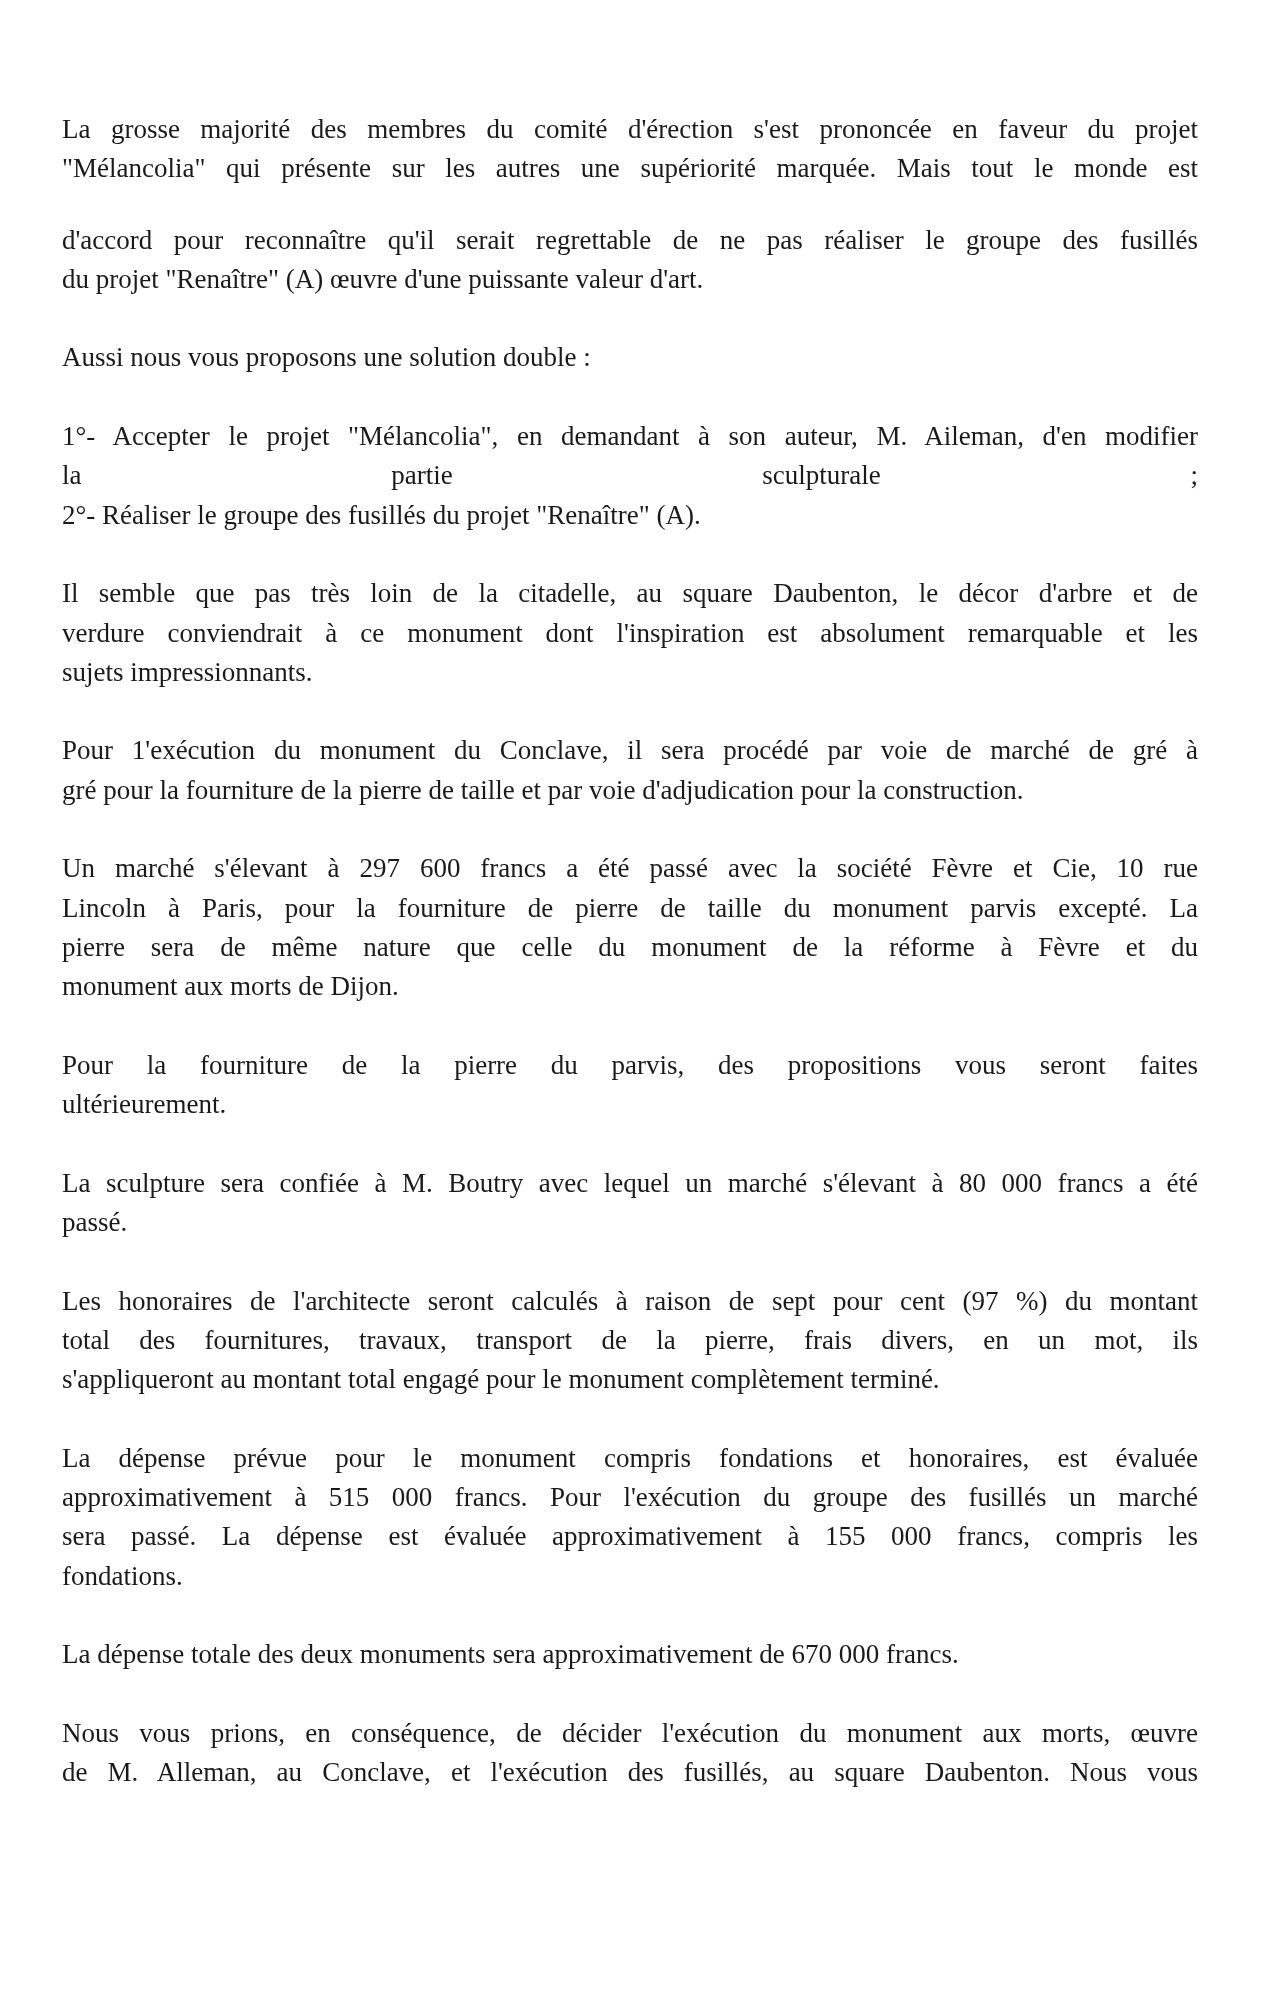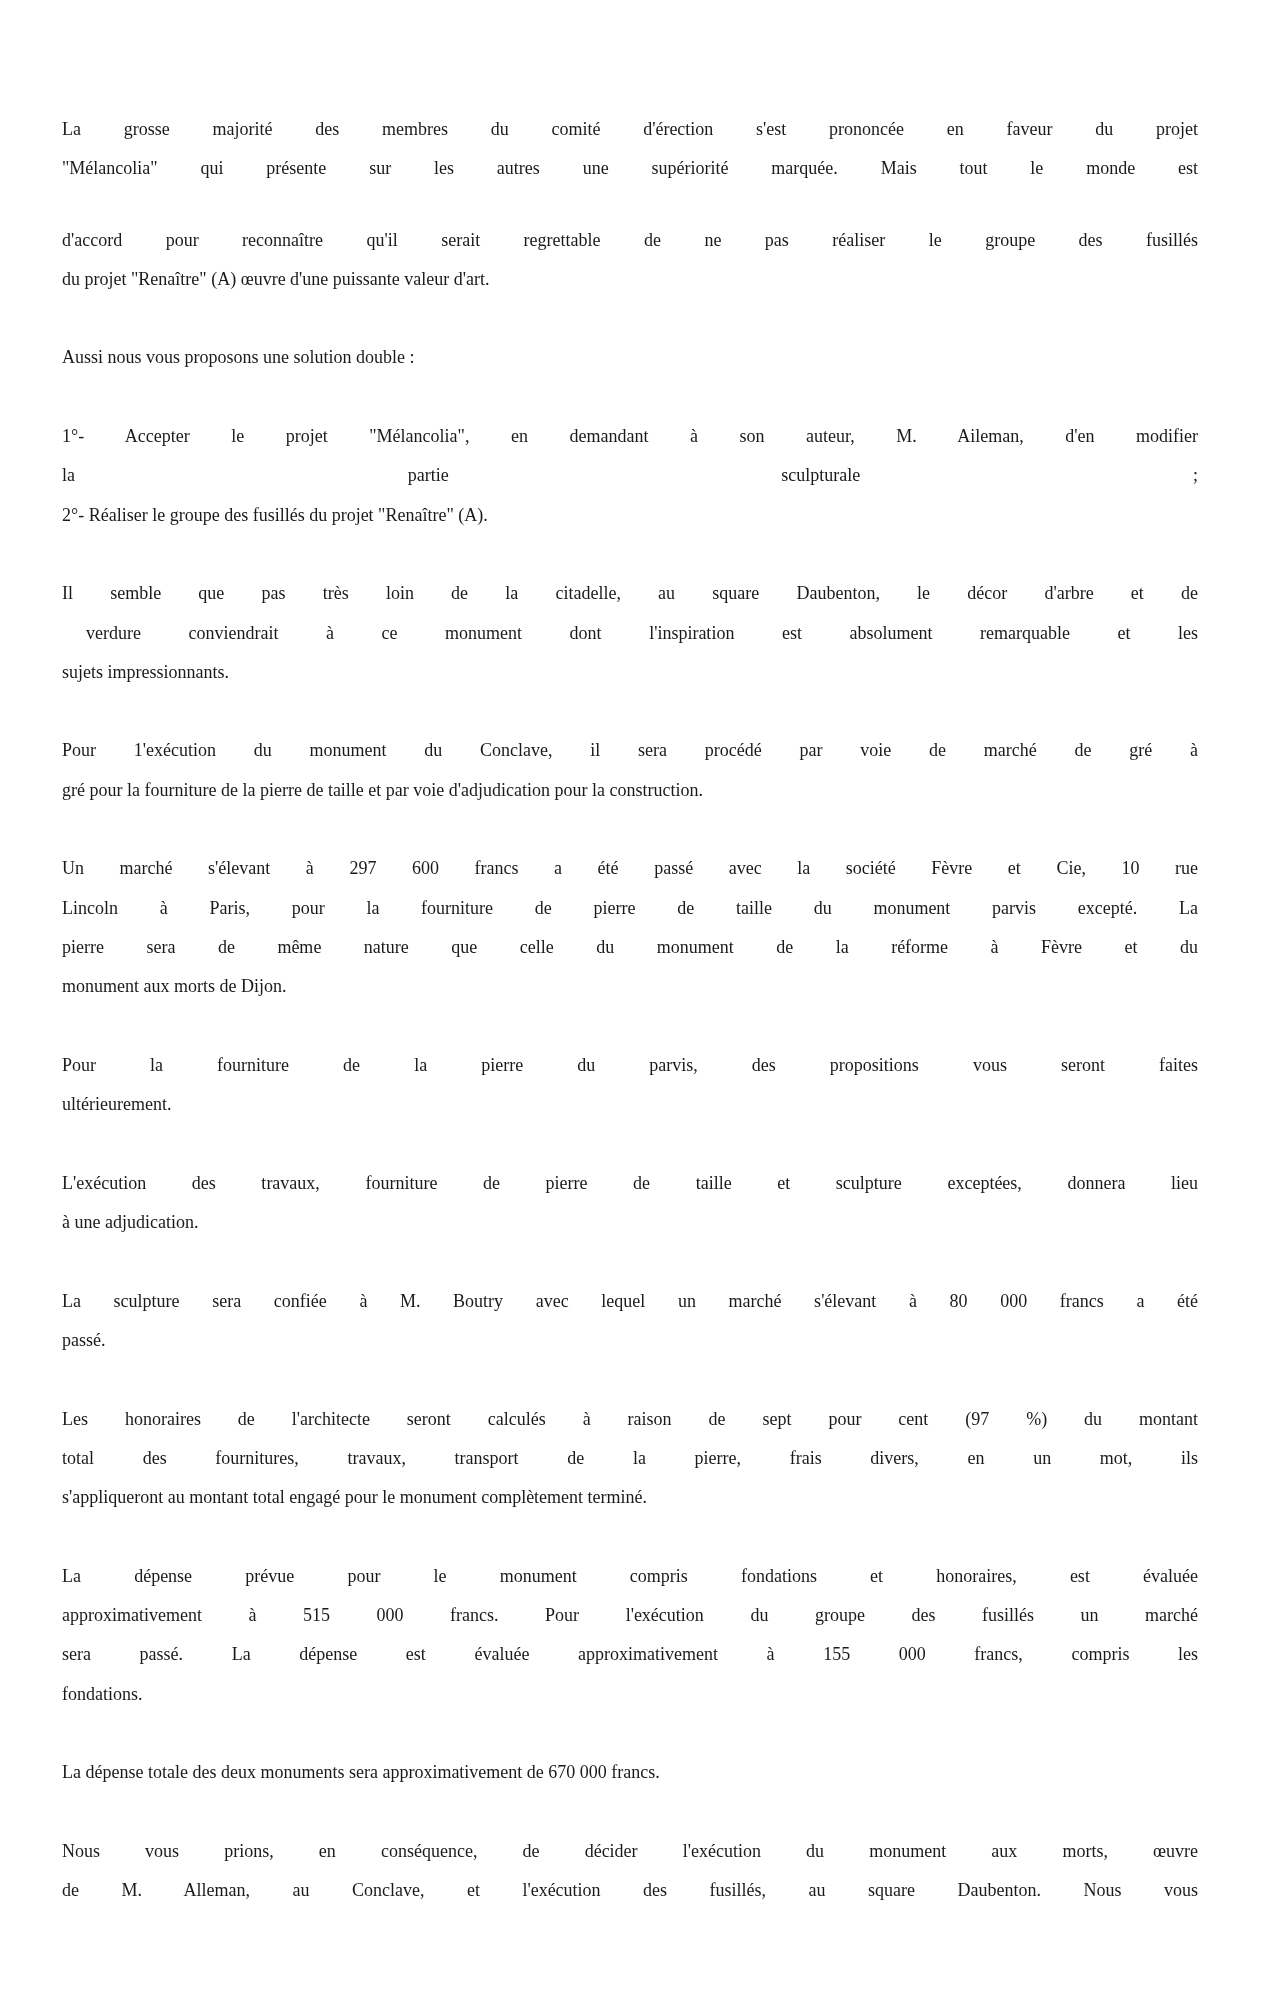--- a/index.html
+++ b/index.html
@@ -21,21 +21,21 @@
       top: 110px;
       width: 1136px;
     }
     .para {
       margin: 0 0 39.3px 0;
     }
     .line {
       display: block;
       height: 39.3px;
       line-height: 39.3px;
-      font-size: 18px;
+      font-size: 27px;
       white-space: nowrap;
       text-align: justify;
       text-align-last: justify;
     }
     .line.last {
       text-align: left;
       text-align-last: left;
     }
   </style>
 </head>
@@ -51,40 +51,36 @@
     <p class="para">
       <span class="line last" style="white-space: normal;">Aussi nous vous proposons une solution double :</span>
     </p>
     <p class="para">
       <span class="line" style="white-space: normal;">1°- Accepter le projet "Mélancolia", en demandant à son auteur, M. Aileman, d'en modifier</span>
       <span class="line" style="white-space: normal;">la partie sculpturale ;</span>
       <span class="line last" style="white-space: normal;">2°- Réaliser le groupe des fusillés du projet "Renaître" (A).</span>
     </p>
     <p class="para">
       <span class="line" style="white-space: normal;">Il semble que pas très loin de la citadelle, au square Daubenton, le décor d'arbre et de</span>
-      <span class="line" style="white-space: normal; margin-left: 24px;">verdure conviendrait à ce monument dont l'inspiration est absolument remarquable et les</span>
+      <span class="line" style="white-space: normal;">verdure conviendrait à ce monument dont l'inspiration est absolument remarquable et les</span>
       <span class="line last" style="white-space: normal;">sujets impressionnants.</span>
     </p>
     <p class="para">
       <span class="line" style="white-space: normal;">Pour 1'exécution du monument du Conclave, il sera procédé par voie de marché de gré à</span>
       <span class="line last" style="white-space: normal;">gré pour la fourniture de la pierre de taille et par voie d'adjudication pour la construction.</span>
     </p>
     <p class="para">
       <span class="line" style="white-space: normal;">Un marché s'élevant à 297 600 francs a été passé avec la société Fèvre et Cie, 10 rue</span>
       <span class="line" style="white-space: normal;">Lincoln à Paris, pour la fourniture de pierre de taille du monument parvis excepté. La</span>
       <span class="line" style="white-space: normal;">pierre sera de même nature que celle du monument de la réforme à Fèvre et du</span>
       <span class="line last" style="white-space: normal;">monument aux morts de Dijon.</span>
     </p>
     <p class="para">
       <span class="line" style="white-space: normal;">Pour la fourniture de la pierre du parvis, des propositions vous seront faites</span>
       <span class="line last" style="white-space: normal;">ultérieurement.</span>
-    </p>
-    <p class="para">
-      <span class="line" style="white-space: normal;">L'exécution des travaux, fourniture de pierre de taille et sculpture exceptées, donnera lieu</span>
-      <span class="line last" style="white-space: normal;">à une adjudication.</span>
     </p>
     <p class="para">
       <span class="line" style="white-space: normal;">La sculpture sera confiée à M. Boutry avec lequel un marché s'élevant à 80 000 francs a été</span>
       <span class="line last" style="white-space: normal;">passé.</span>
     </p>
     <p class="para">
       <span class="line" style="white-space: normal;">Les honoraires de l'architecte seront calculés à raison de sept pour cent (97 %) du montant</span>
       <span class="line" style="white-space: normal;">total des fournitures, travaux, transport de la pierre, frais divers, en un mot, ils</span>
       <span class="line last" style="white-space: normal;">s'appliqueront au montant total engagé pour le monument complètement terminé.</span>
     </p>

